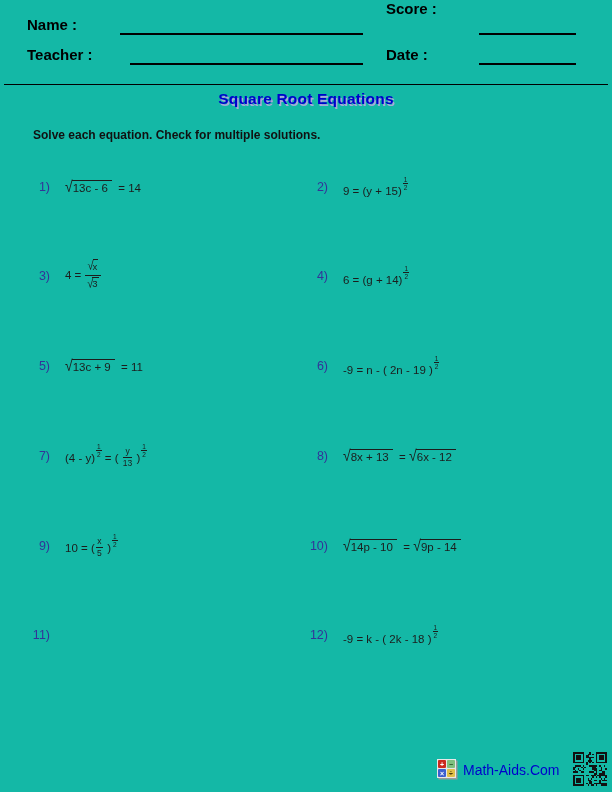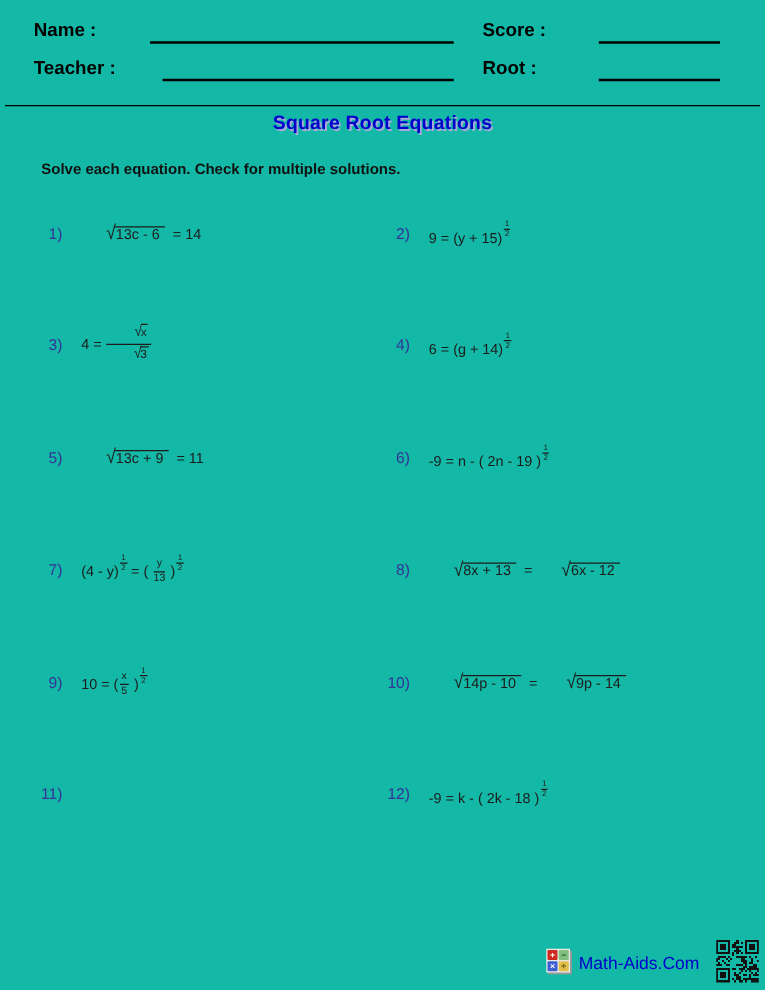--- a/index.html
+++ b/index.html
@@ -12,21 +12,21 @@
   .title{position:absolute;left:0;top:90px;width:612px;text-align:center;
          font-size:15.5px;font-weight:bold;color:var(--accent,#0000cc);
          text-shadow:1.5px 1.5px 0 var(--tshadow,#a9a9d9);letter-spacing:0.2px;}
   .instr{position:absolute;left:33px;top:128px;font-size:12px;font-weight:bold;color:#111;}
   
   .prob{position:absolute;display:flex;align-items:center;height:44px;}
   .pnum{display:inline-block;width:28px;text-align:right;font-size:12.5px;
         color:var(--numblue,#333399);margin-right:15px;flex:0 0 auto;}
   .eq{font-size:11.5px;color:var(--eqtext,#1c1c1c);white-space:pre;line-height:1.2;}
   
-  .sqrt{display:inline-block;white-space:pre;margin-left:20px;}
+  .sqrt{display:inline-block;white-space:pre;}
   .rad{display:inline-block;font-size:14px;transform:scaleY(1.12);transform-origin:bottom;
        margin-right:-1px;position:relative;top:0.5px;}
   .vinc{display:inline-block;border-top:1.3px solid var(--eqtext,#1c1c1c);padding:0.5px 4px 0 1px;}
   
   .half{display:inline-block;vertical-align:5px;font-size:6.5px;line-height:1.1;
         text-align:center;margin-left:1px;}
   .hn{display:block;border-bottom:0.9px solid var(--eqtext,#1c1c1c);padding:0 1px;}
   .hd{display:block;}
   
   .pfrac{display:inline-block;vertical-align:middle;font-size:8.5px;line-height:1.15;
@@ -50,25 +50,25 @@
          color:var(--accent,#0000cc);text-decoration:none;cursor:pointer;}
   .qr{position:absolute;left:573px;top:752px;width:34px;height:34px;}
 </style>
 </head>
 <body>
 
 <div class="page" style="--accent: #0000cc; --numblue: #333399; --tshadow: #a9a9d9; --eqtext: #1c1c1c; --line: #000000;">
 
   <span class="hlabel" style="left:27px;top:16px">Name :</span>
   <span class="fline" style="left:120px;top:33px;width:243px"></span>
-  <span class="hlabel" style="left:386px;top:16px">Score :</span>
+  <span class="hlabel" style="left:386px;top:0">Score :</span>
   <span class="fline" style="left:479px;top:33px;width:97px"></span>
   <span class="hlabel" style="left:27px;top:46px">Teacher :</span>
   <span class="fline" style="left:130px;top:63px;width:233px"></span>
-  <span class="hlabel" style="left:386px;top:46px">Root :</span>
+  <span class="hlabel" style="left:386px;top:46px">Date :</span>
   <span class="fline" style="left:479px;top:63px;width:97px"></span>
 
   <div class="divider"></div>
   <div class="title">Square Root Equations</div>
   <div class="instr">Solve each equation. Check for multiple solutions.</div>
 
   <div id="problems">
       <div class="prob" style="left: 22px; top: 165px;">
         <span class="pnum">1)</span>
         <span class="eq"><span class="sqrt eqpart"><span class="rad">√</span><span class="vinc">13c - 6</span></span><span class="t eqpart">  = 14</span></span>

